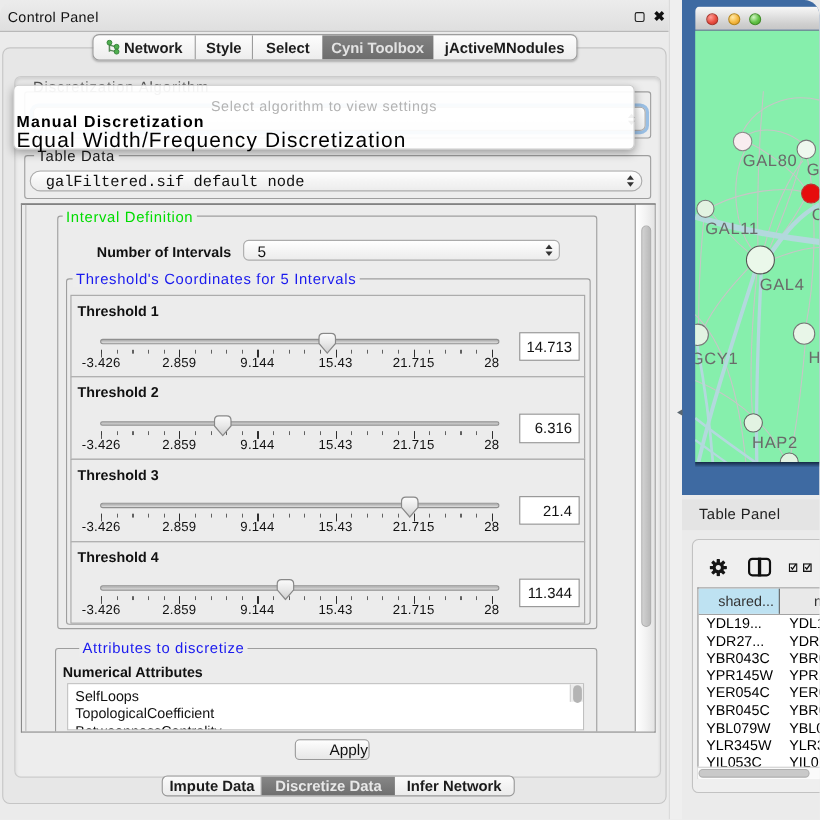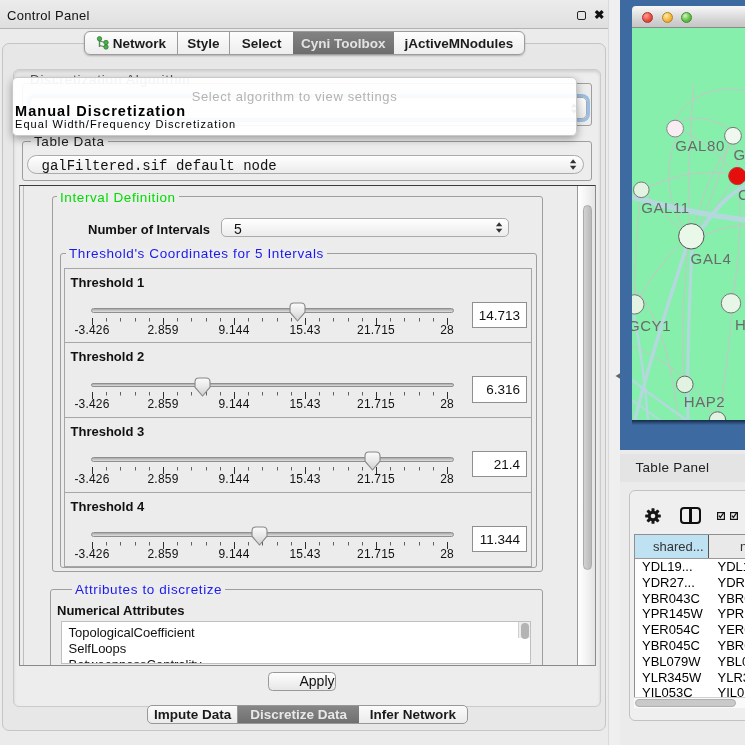--- a/index.html
+++ b/index.html
@@ -1,19 +1,19 @@
 <!DOCTYPE html>
 <html><head>
 <meta charset="utf-8">
 <style>
 * { margin:0; padding:0; box-sizing:border-box; }
 html,body { width:745px; height:745px; overflow:hidden; background:#ebebeb;
   font-family:"Liberation Sans", sans-serif; }
 .abs { position:absolute; }
-#stage { position:relative; width:745px; height:745px; overflow:hidden; }
+#stage { position:relative; width:745px; height:745px; overflow:hidden;border-radius:14px; }
 
 
 #titlebar { left:0; top:0; width:608px; height:29px;
   background:linear-gradient(#ececec,#dfdfdf); border-bottom:1px solid #b3b3b3; }
 #titlebar .t { position:absolute; left:7px; top:8px; font-size:13px; letter-spacing:0.3px; color:#111; }
 #fbtn { left:577px; top:11px; width:9px; height:9px; border:1.5px solid #222; border-radius:2px; }
 #xbtn { left:594px; top:7px; font-size:12.5px; font-weight:700; color:#111; }
 
 #outerpanel { left:2px; top:43px; width:604px; height:688px;
   background:#e7e7e7; border:1px solid #c5c5c5; border-radius:7px; }
@@ -90,21 +90,21 @@
 #bottabs .sep { border-right:1px solid #989898; }
 #bottabs .dark { background:linear-gradient(#878787,#6f6f6f); color:#e8e8e8; }
 
 
 #ghostlab { left:30px; top:72px; font-size:13.5px; letter-spacing:0.8px; color:#555; }
 #popup { left:12px; top:77px; width:565px; height:58.5px;
   background:rgba(255,255,255,0.93); border:1px solid #c9c9c9; border-radius:5px;
   box-shadow:0 3px 9px rgba(0,0,0,.35); font-size:13px; }
 #popup .r1 { position:absolute; left:0; right:0; top:11px; text-align:center; color:#b3b3b3; letter-spacing:0.6px; }
 #popup .r2 { position:absolute; left:2px; top:25px; font-weight:700; color:#000; font-size:14.5px; letter-spacing:1.05px; }
-#popup .r3 { position:absolute; left:2px; top:40px; color:#000; font-size:11px; letter-spacing:1.05px; }
+#popup .r3 { position:absolute; left:2px; top:40px; color:#000; font-size:19px; letter-spacing:1.05px; }
 
 
 #divider { left:608px; top:0; width:12px; height:745px; background:#efefef;
   border-left:1px solid #d9d9d9; }
 #divarrow { left:614.5px; top:366px; }
 #netwin { left:620px; top:0; width:125px; height:450px; background:#3e6aa2; }
 #nettitle { left:12px; top:6px; width:113px; height:22px;
   background:linear-gradient(#f8f8f8,#cfcfcf 75%,#c6c6c6);
   border-bottom:1px solid #8a8a8a; border-top-left-radius:4px; }
 .light { position:absolute; top:6px; width:11px; height:11px; border-radius:50%; }
@@ -247,22 +247,22 @@
       <svg class="thumb" style="left:185.5px;" viewBox="0 0 17 20">
           <path d="M1,5 q0,-4 4,-4 h7 q4,0 4,4 v5.2 L8.5,19 L1,10.2 Z" fill="url(#thg)" stroke="#888" stroke-width="1.1"></path>
         </svg>
       <div class="vbox">11.344</div>
     </div>
 
     <div class="fs" style="left:30px; top:403px; width:493px; height:90px;"></div>
     <div class="fslab" style="left:52px; top:397px; color:#1a1aee;">Attributes to discretize</div>
     <div class="abs" style="left:37px; top:417px; font-size:13px; font-weight:700; color:#111;">Numerical Attributes</div>
     <div class="abs" id="attrlist">
+      <div>SelfLoops</div>
       <div>TopologicalCoefficient</div>
-      <div>SelfLoops</div>
       <div>BetweennessCentrality</div>
       <div class="abs" id="alsb">
           <div class="abs" id="alsbt"></div>
         </div>
     </div>
   </div>
 
   <svg width="0" height="0">
       <defs>
     <linearGradient id="thg" x1="0" y1="0" x2="0" y2="1">

